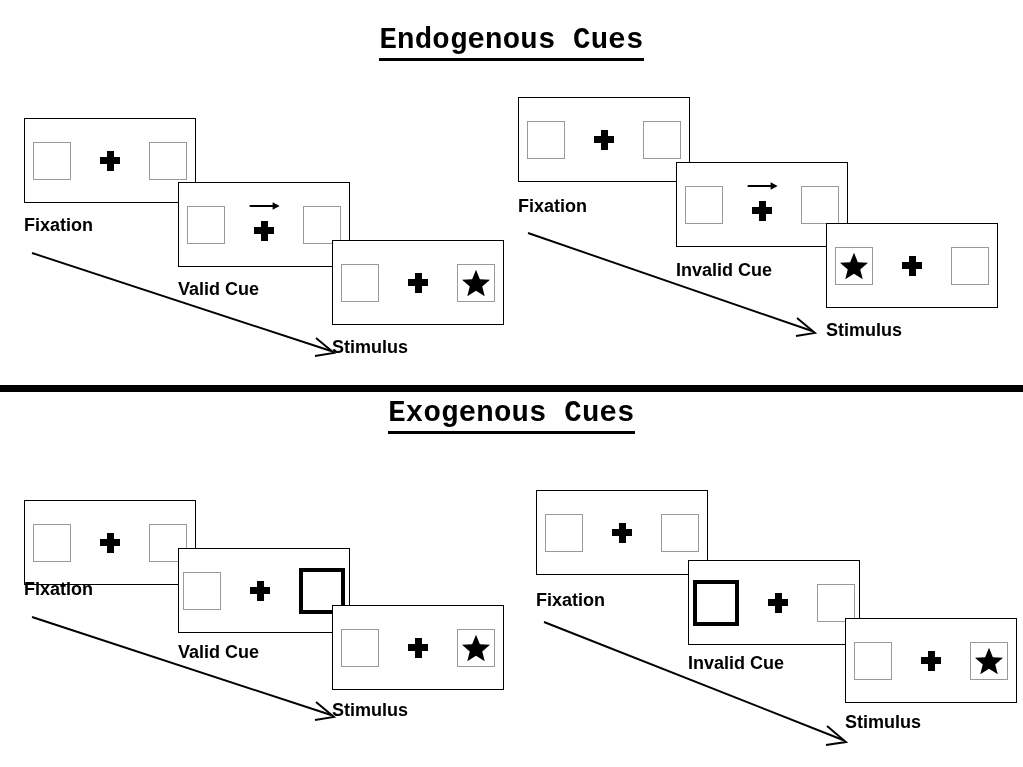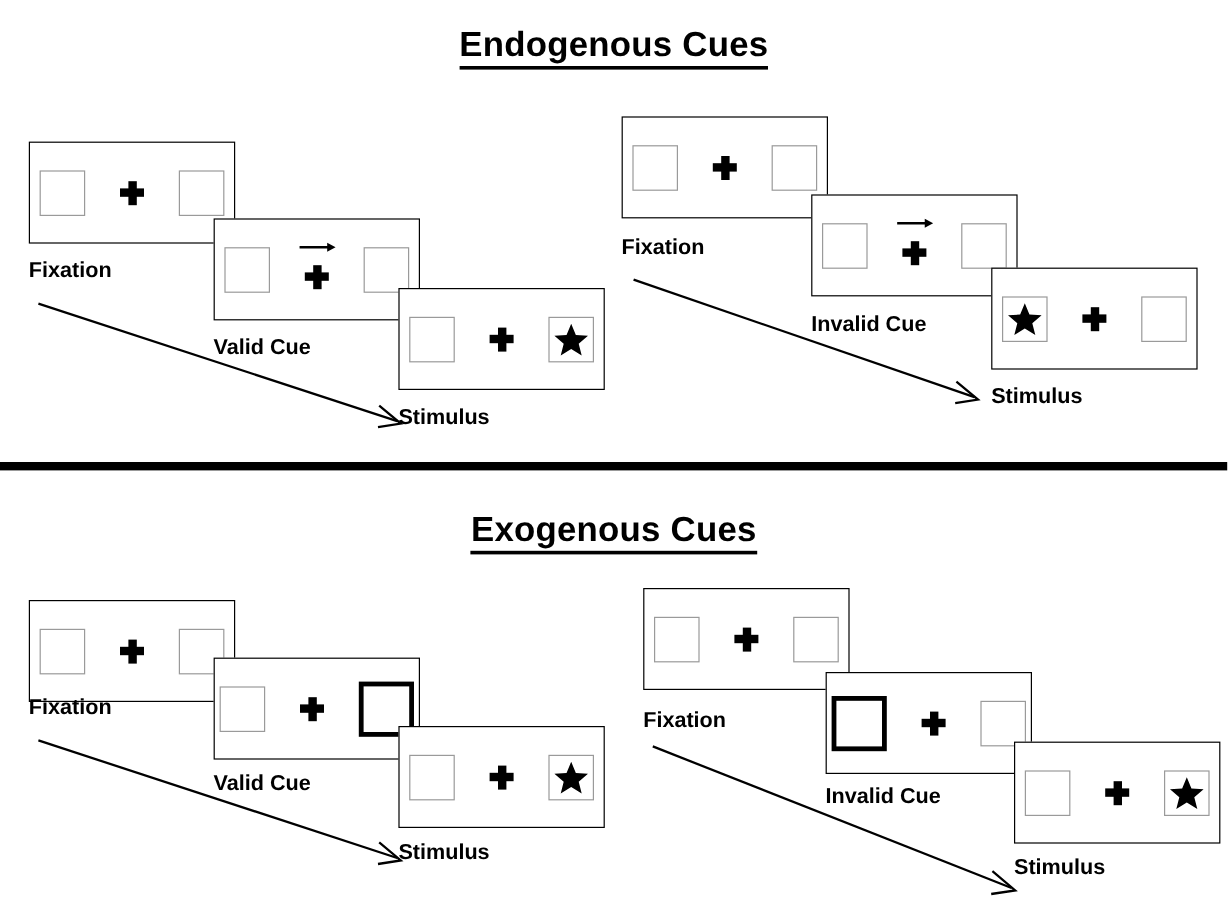--- a/index.html
+++ b/index.html
@@ -25,20 +25,21 @@
     position: absolute;
     width: 100%;
     text-align: center;
     font-size: 29px;
     font-weight: bold;
     letter-spacing: 0.2px;
   }
   .section-title span {
     border-bottom: 3px solid #000;
     padding-bottom: 1px;
+    font-family: Liberation Mono, monospace;
   }
 
   
   .divider {
     position: absolute;
     left: 0;
     width: 1023px;
     height: 7px;
     background: #000000;
   }
@@ -262,21 +263,21 @@
 
   <div class="time-arrow" style="left:524px; top:228px;">
     <svg viewBox="0 0 300 115" width="300" height="115" aria-hidden="true">
       <line x1="4" y1="5" x2="288" y2="103" stroke="#000" stroke-width="1.9"></line>
       <polyline points="273,90 291,105 272,108" fill="none" stroke="#000" stroke-width="1.9"></polyline>
     </svg>
   </div>
 
   <div class="divider" style="top:385px;"></div>
 
-  <div class="section-title" style="top:426px;">
+  <div class="section-title" style="top:395px;">
     <span>Exogenous Cues</span>
   </div>
 
   <div class="panel" style="left:24px; top:500px; width:172px; height:85px;">
     <div class="panel-inner">
       <div class="sbox"></div>
       <div class="gap-s"></div>
       <div class="center-slot">
         <div class="cross"></div>
       </div>

